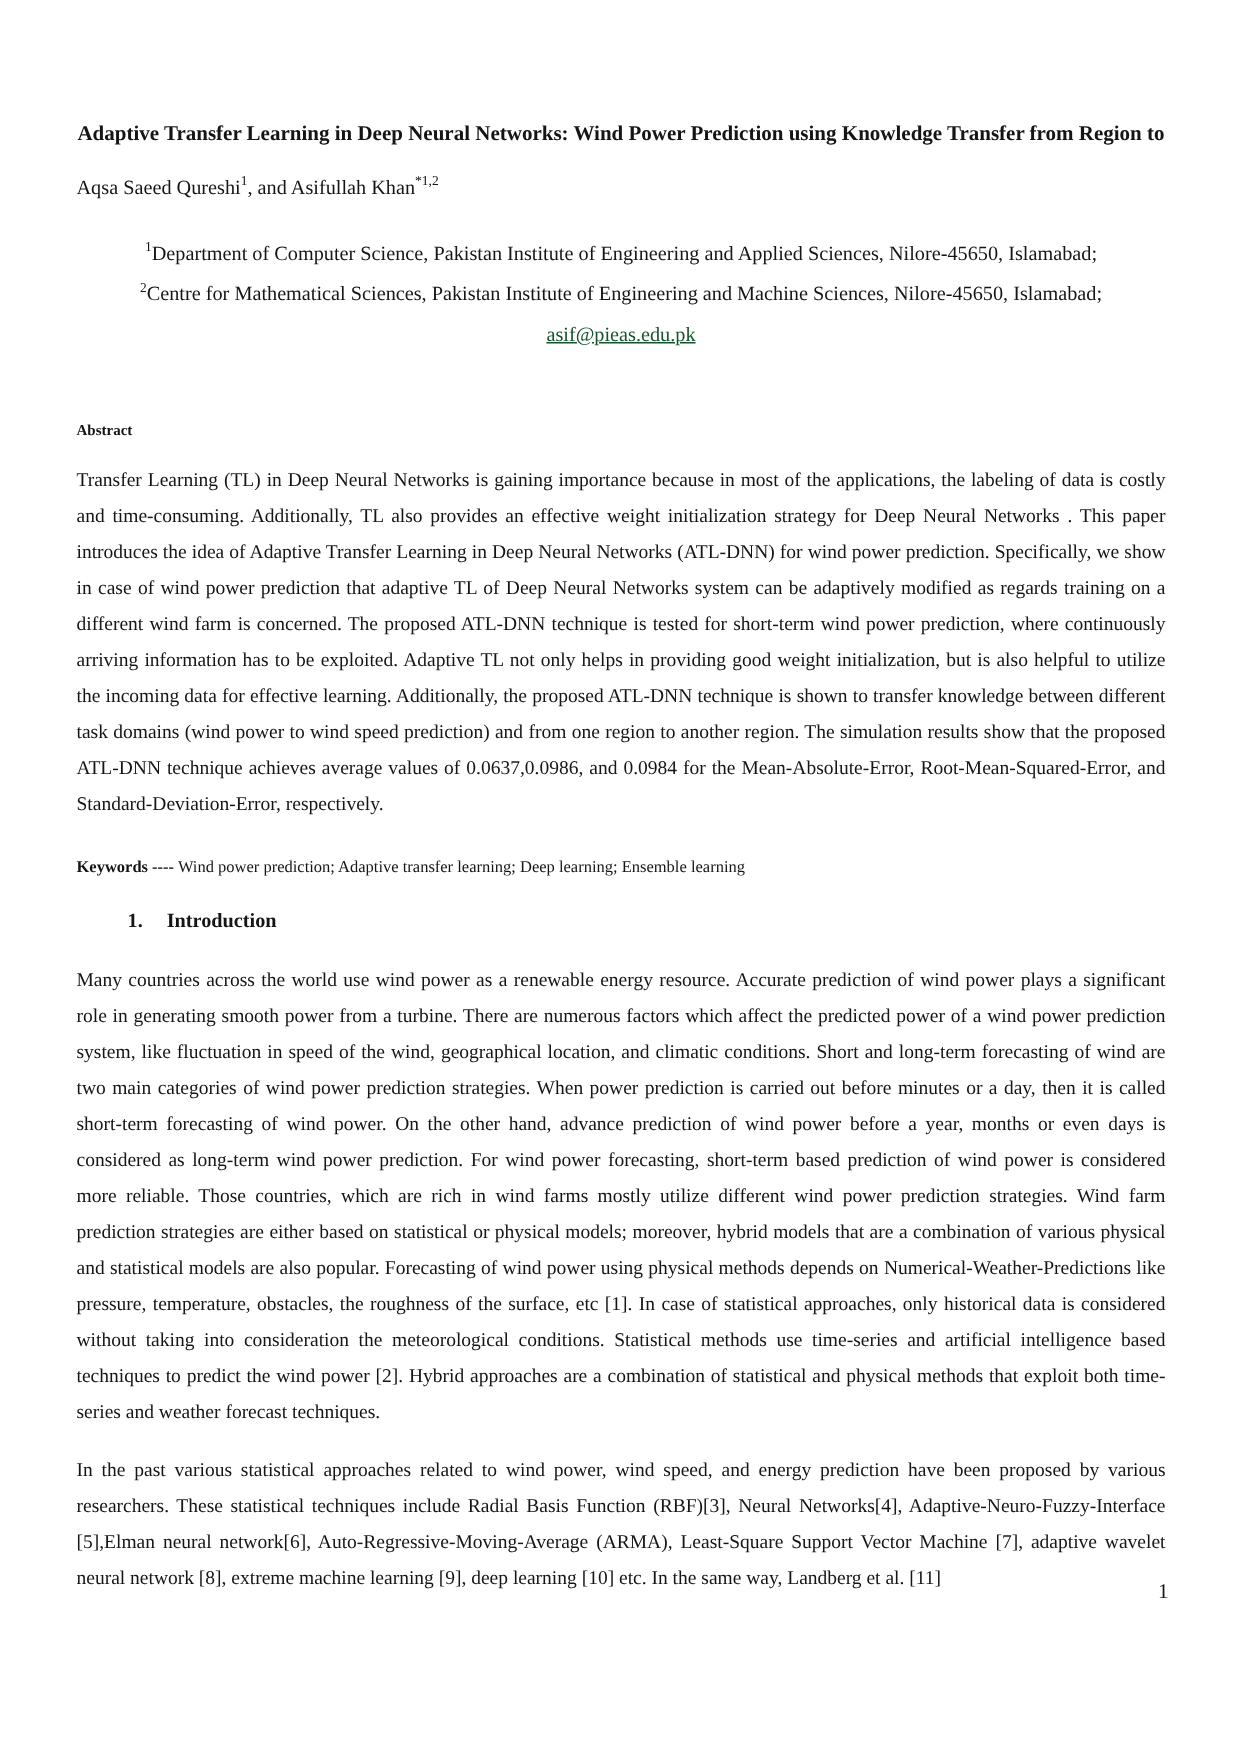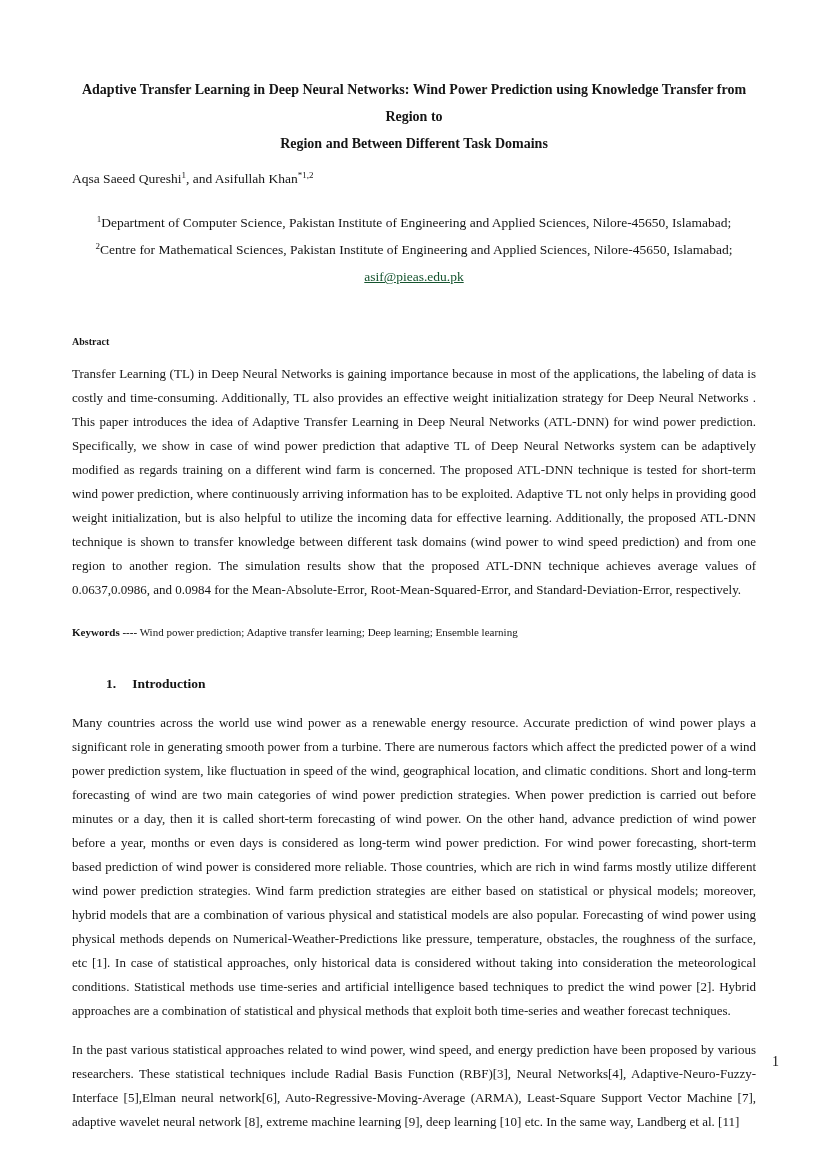--- a/index.html
+++ b/index.html
@@ -10,21 +10,21 @@
   }
   body {
     width: 828px;
     height: 1171px;
     position: relative;
     overflow: hidden;
     font-family: "Liberation Serif", "DejaVu Serif", serif;
     color: #151515;
   }
   .content {
-    padding: 0 72px;
+    padding: 0 51px;
   }
   .paper-title {
     margin-top: 76px;
     text-align: center;
     font-size: 14px;
     font-weight: bold;
     line-height: 27px;
   }
   .authors-line {
     margin-top: 8px;
@@ -61,21 +61,21 @@
   }
   .keywords-line {
     margin-top: 18px;
     font-size: 11px;
     line-height: 24px;
   }
   .keywords-label {
     font-weight: bold;
   }
   .section-heading {
-    margin-top: 28px;
+    margin-top: 12px;
     padding-left: 34px;
     font-size: 13.5px;
     font-weight: bold;
     line-height: 24px;
   }
   .section-number {
     display: inline-block;
     margin-right: 16px;
   }
   .page-number {
@@ -85,30 +85,29 @@
     font-size: 14px;
   }
 </style>
 </head>
 <body>
 
 <div class="content">
 
   <div class="paper-title">
     <div>Adaptive Transfer Learning in Deep Neural Networks: Wind Power Prediction using Knowledge Transfer from Region to</div>
-    <div>Region and Between Different Task Domains</div>
   </div>
 
   <div class="authors-line">
     <span>Aqsa Saeed Qureshi</span><sup class="auth-sup">1</sup><span>, and </span><span>Asifullah Khan</span><sup class="auth-sup">*1,2</sup>
   </div>
 
   <div class="affiliations">
     <div><sup class="auth-sup">1</sup><span>Department of Computer Science, Pakistan Institute of Engineering and Applied Sciences, Nilore-45650, Islamabad;</span></div>
-    <div><sup class="auth-sup">2</sup><span>Centre for Mathematical Sciences, Pakistan Institute of Engineering and Applied Sciences, Nilore-45650, Islamabad;</span></div>
+    <div><sup class="auth-sup">2</sup><span>Centre for Mathematical Sciences, Pakistan Institute of Engineering and Machine Sciences, Nilore-45650, Islamabad;</span></div>
     <div><span class="email-link">asif@pieas.edu.pk</span></div>
   </div>
 
   <div class="abstract-heading">Abstract</div>
 
   <div class="body-para">Transfer Learning (TL) in Deep Neural Networks is gaining importance because in most of the applications, the labeling of data is costly and time-consuming. Additionally, TL also provides an effective weight initialization strategy for Deep Neural Networks . This paper introduces the idea of Adaptive Transfer Learning in Deep Neural Networks (ATL-DNN) for wind power prediction. Specifically, we show in case of wind power prediction that adaptive TL of Deep Neural Networks system can be adaptively modified  as regards training on a different wind farm is concerned. The proposed ATL-DNN technique is tested for short-term wind power prediction, where continuously arriving information has to be exploited. Adaptive TL not only helps in providing good weight initialization, but is also helpful to utilize the incoming data for effective learning. Additionally, the proposed ATL-DNN technique is shown to transfer knowledge between different task domains (wind power to wind speed prediction) and from one region to another region. The simulation results show that the proposed ATL-DNN technique achieves average values of 0.0637,0.0986, and 0.0984 for the Mean-Absolute-Error, Root-Mean-Squared-Error, and Standard-Deviation-Error, respectively.</div>
 
   <div class="keywords-line">
     <span class="keywords-label">Keywords ----</span><span> Wind power prediction; Adaptive transfer learning; Deep learning; Ensemble learning</span>
   </div>

